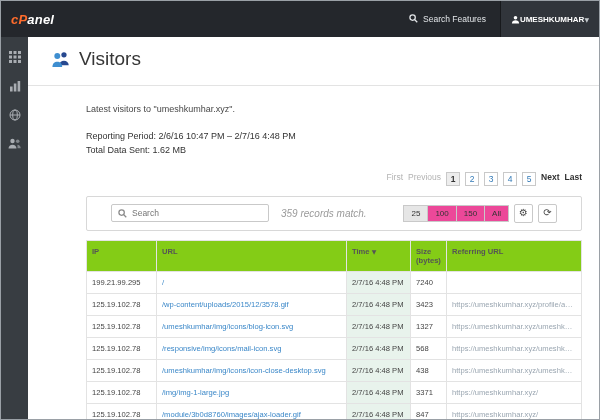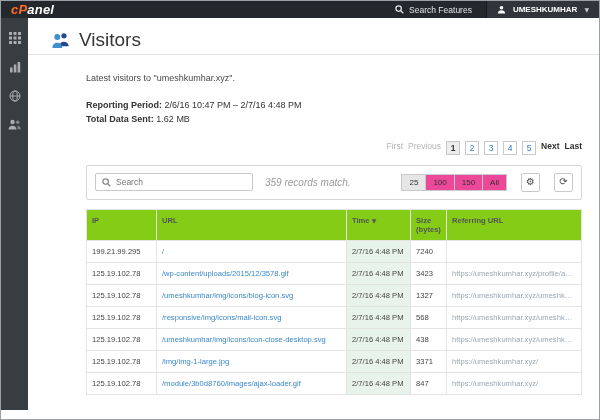--- a/index.html
+++ b/index.html
@@ -1,57 +1,57 @@
 <!DOCTYPE html>
 <html><head>
 <meta charset="utf-8">
 <style>
   *{box-sizing:border-box;margin:0;padding:0}
   html,body{width:600px;height:420px}
   body{font-family:"Liberation Sans","DejaVu Sans",sans-serif;background:#fff;border:1px solid #9aa0a6;overflow:hidden;position:relative}
 
   
-  .topbar{height:17px;background:#24272c;display:flex;align-items:center;padding:0 0 0 10px;color:#cfd2d6}
+  .topbar{height:36px;background:#24272c;display:flex;align-items:center;padding:0 0 0 10px;color:#cfd2d6}
   .logo{font-size:13px;font-weight:bold;font-style:italic;letter-spacing:.2px;cursor:pointer}
   .logo .cp{color:#ff6c2c}
   .logo .anel{color:#fff}
   .topbar-right{margin-left:auto;display:flex;align-items:center;height:100%}
   .search-features{display:flex;align-items:flex-start;gap:5px;font-size:8.5px;color:#e3e6e9;padding:0 14px;cursor:pointer}
-  .user-menu{display:flex;align-items:center;gap:7px;font-size:8px;font-weight:bold;color:#fff;background:#31353b;border-left:1px solid #17191c;padding:0 10px;height:100%;cursor:pointer}
+  .user-menu{display:flex;align-items:center;gap:0;font-size:8px;font-weight:bold;color:#fff;background:#31353b;border-left:1px solid #17191c;padding:0 10px;height:100%;cursor:pointer}
   .caret{font-size:6px;color:#c4c9cd;font-family:"DejaVu Sans",sans-serif}
 
   .layout{display:flex;height:392px}
 
   
   .sidebar{width:27px;background:#383d42;display:flex;flex-direction:column;align-items:center;padding-top:14px;gap:17px;flex:none}
   .side-item{color:#a9adb2;cursor:pointer;line-height:0}
 
   .main{flex:1;overflow:hidden;background:#fff}
-  .page-header{display:flex;align-items:center;gap:9px;padding:11px 24px 3px 24px;border-bottom:1px solid #e3e3e3}
+  .page-header{display:flex;align-items:center;gap:9px;padding:11px 24px 15px 24px;border-bottom:1px solid #e3e3e3}
   .title-icon{line-height:0}
   .page-title{font-size:19px;color:#363636;font-weight:400}
 
   .content{padding:12px 17px 0 58px}
   .latest{font-size:9px;color:#484848;margin:6px 0 16px}
   .meta{font-size:9px;color:#333;line-height:1.55}
-  .meta b{font-weight:bold}
+  .meta b{font-weight:normal}
 
   
   .pagination{display:flex;justify-content:flex-end;align-items:flex-start;gap:5px;font-size:8.5px;margin:14px 0 10px}
   .pg-disabled{color:#b3b3b3;cursor:default}
   .pg-link{color:#2f2f2f;font-weight:bold;cursor:pointer}
   .page-num{min-width:14px;height:14px;border:1px solid #c9c9c9;display:inline-flex;align-items:center;justify-content:center;padding:0 3px;color:#337ab7;background:#fff;cursor:pointer}
   .page-num.active{background:#ededed;color:#333;font-weight:bold}
 
   
-  .toolbar{border:1px solid #d8d8d8;border-radius:2px;padding:7px 8px;display:flex;align-items:center;margin-bottom:9px;background:#fff}
+  .toolbar{border:1px solid #d8d8d8;border-radius:2px;padding:7px 24px;display:flex;align-items:center;margin-bottom:9px;background:#fff}
   .search-box{display:flex;align-items:center;border:1px solid #c9c9c9;border-radius:2px;background:#fff;height:18px;width:158px;padding:0 6px;gap:5px;color:#8a8a8a}
   .search-box input{border:0;outline:0;font-size:8.5px;width:100%;font-family:inherit;color:#555;background:transparent}
   .records{font-style:italic;color:#9a9a9a;font-size:10px;margin-left:12px}
-  .toolbar-right{margin-left:auto;display:flex;align-items:center;gap:14px}
+  .toolbar-right{margin-left:auto;display:flex;align-items:center;gap:5px}
   .size-group{display:flex}
   .size-btn{font-size:8px;border:1px solid #c9c9c9;background:#ec4899;color:#333;padding:3px 7px;margin-left:-1px;cursor:pointer;font-family:inherit}
   .size-btn.active{background:#e6e6e6}
   .icon-btn{width:19px;height:19px;border:1px solid #c9c9c9;background:#fff;display:inline-flex;align-items:center;justify-content:center;cursor:pointer;color:#4a4a4a;border-radius:2px}
   .glyph{font-size:10px;line-height:1;font-family:"DejaVu Sans",sans-serif}
 
   
   .visitors-table{width:100%;border-collapse:collapse;font-size:7.6px;table-layout:fixed;color:#444}
   .visitors-table th,.visitors-table td{border:1px solid #e3e3e3;padding:6px 5px;text-align:left;overflow:hidden;white-space:nowrap;text-overflow:ellipsis}
   .visitors-table thead th{background:#84cc16;color:#555;font-weight:bold;white-space:normal;vertical-align:top;cursor:pointer}

